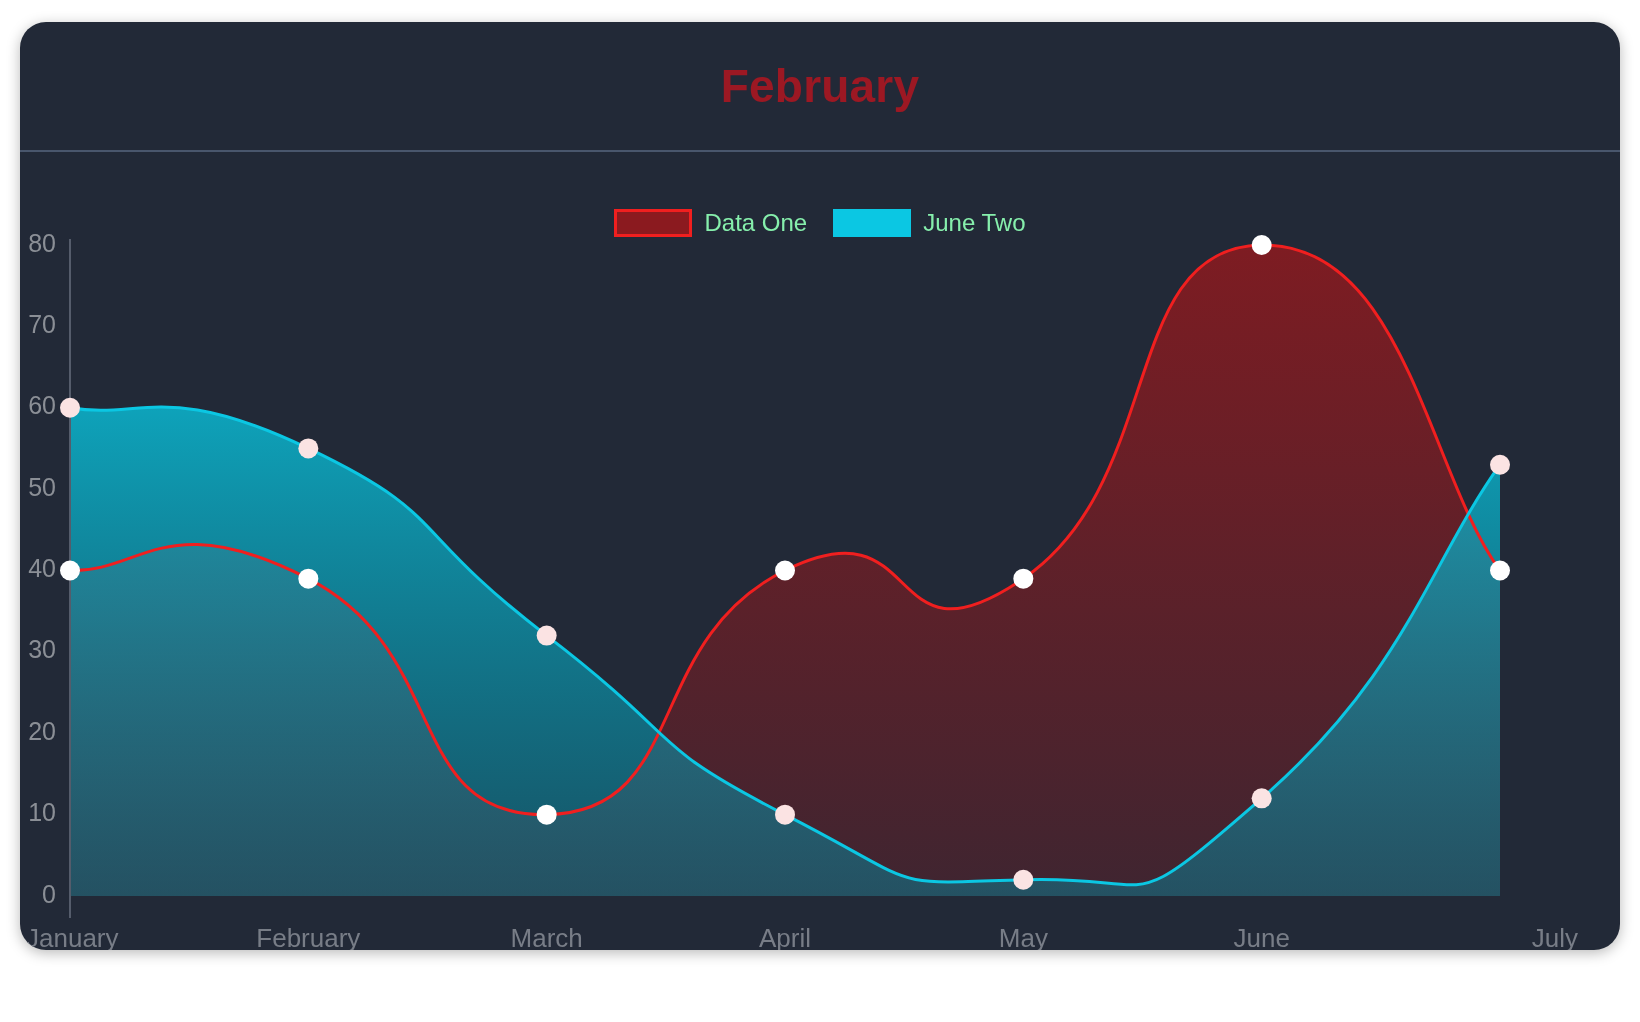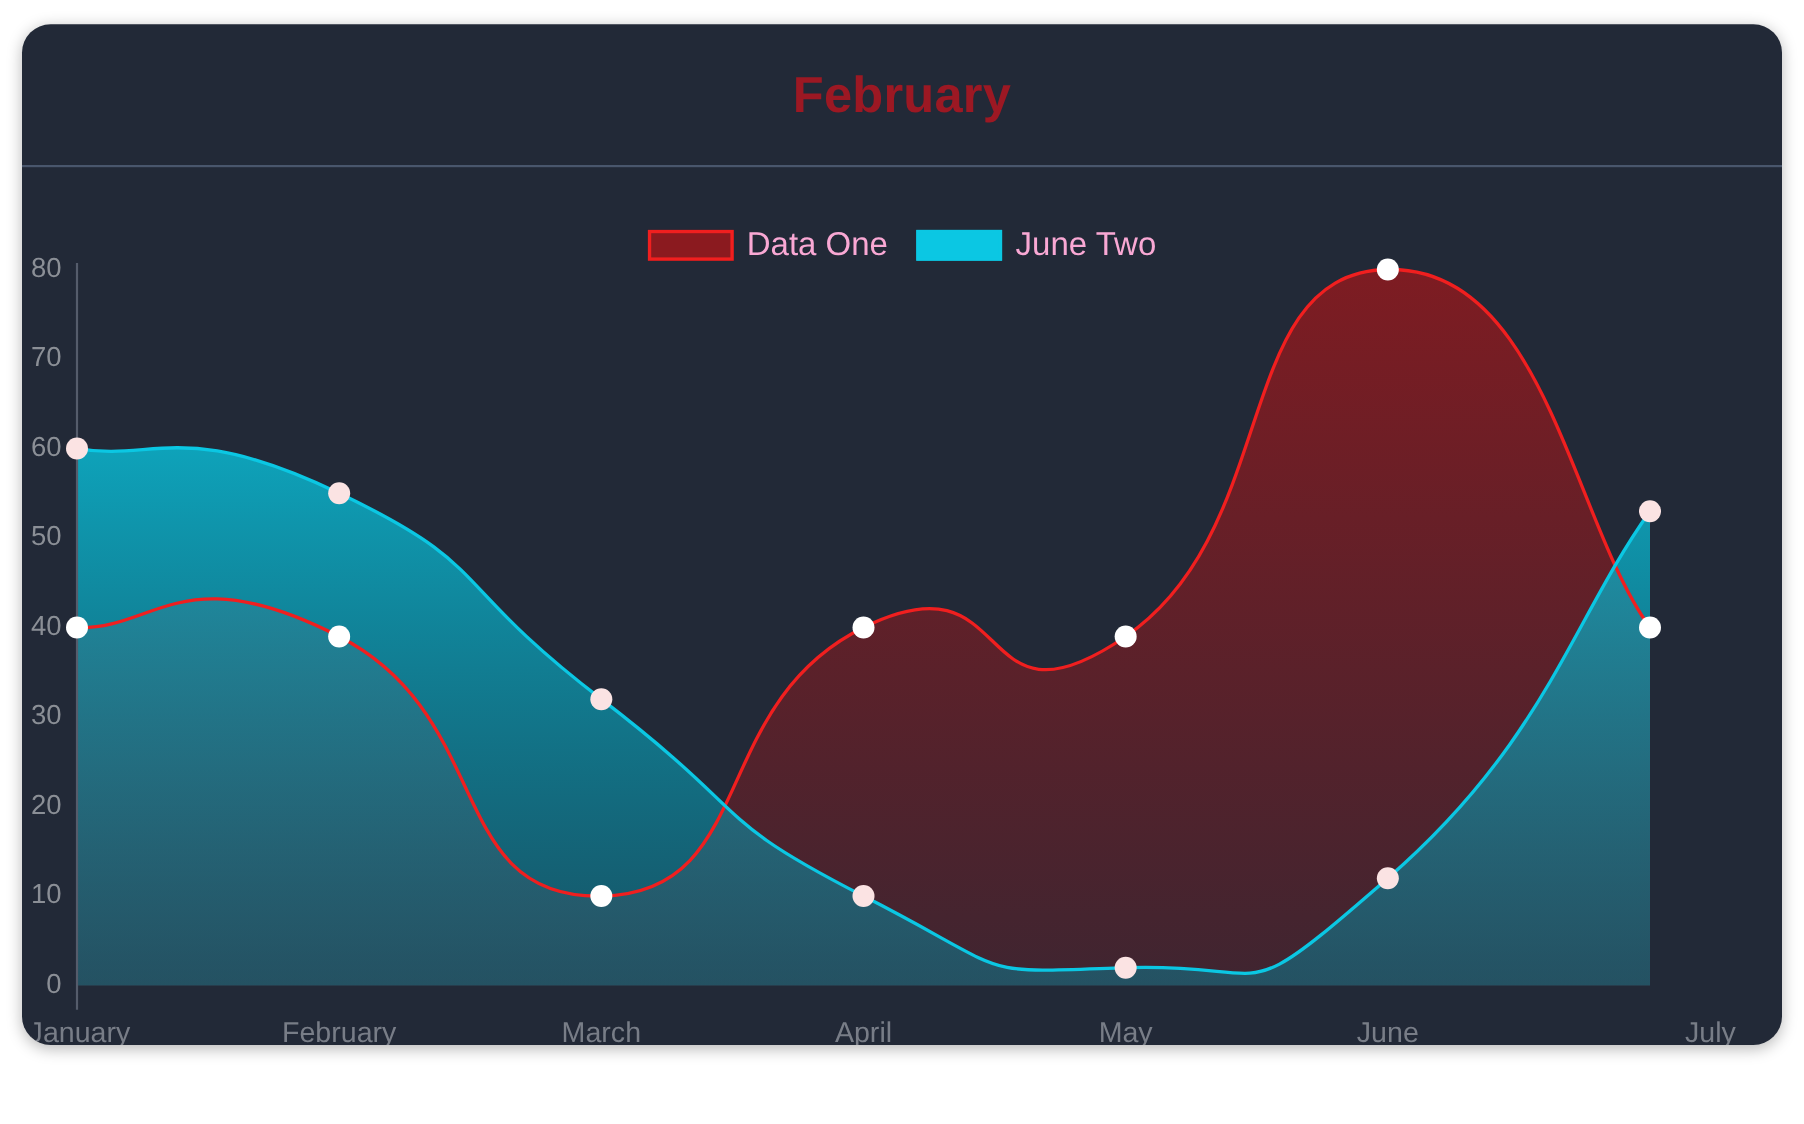--- a/index.html
+++ b/index.html
@@ -64,22 +64,22 @@
     gap: 12px;
   }
   .legend-swatch {
     width: 78px;
     height: 28px;
     box-sizing: border-box;
     border-width: 3px;
     border-style: solid;
   }
   .legend-label {
-    color: #f9a8d4;
-    font-size: 30px;
+    color: #86efac;
+    font-size: 24px;
   }
 
   #plot-wrap {
     position: absolute;
     left: 0;
     top: 0;
     width: 1600px;
     height: 928px;
   }
   #plot-svg {

